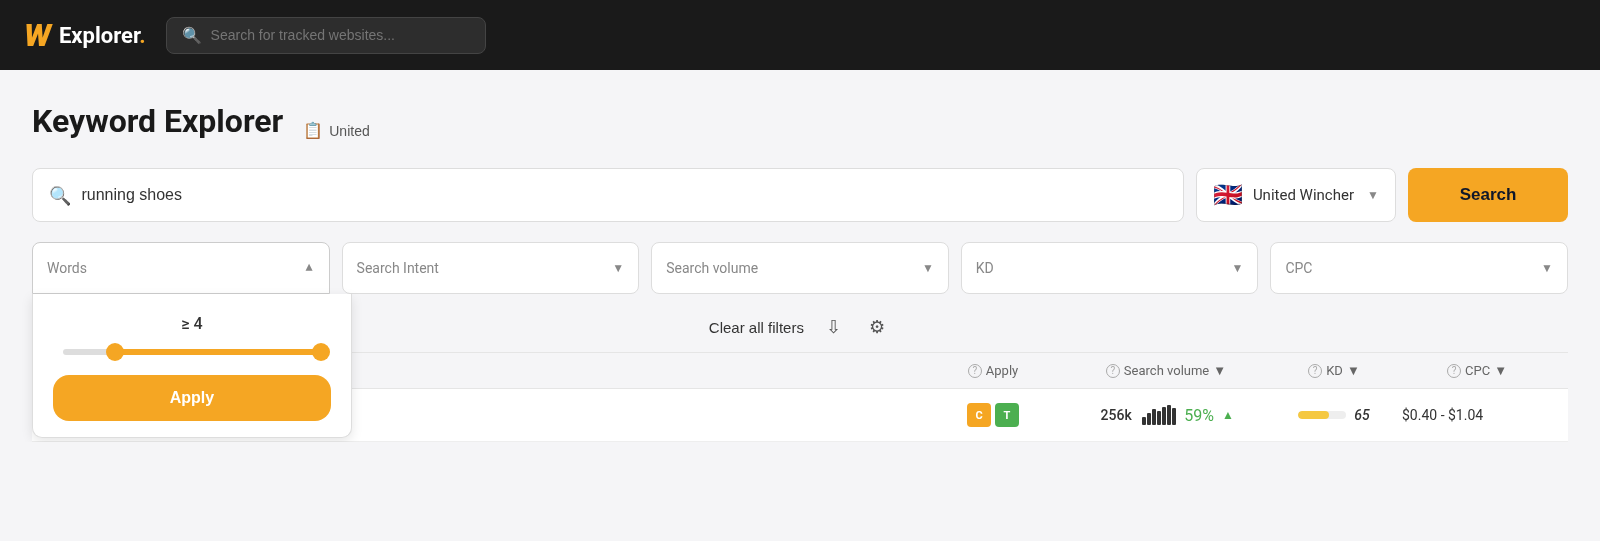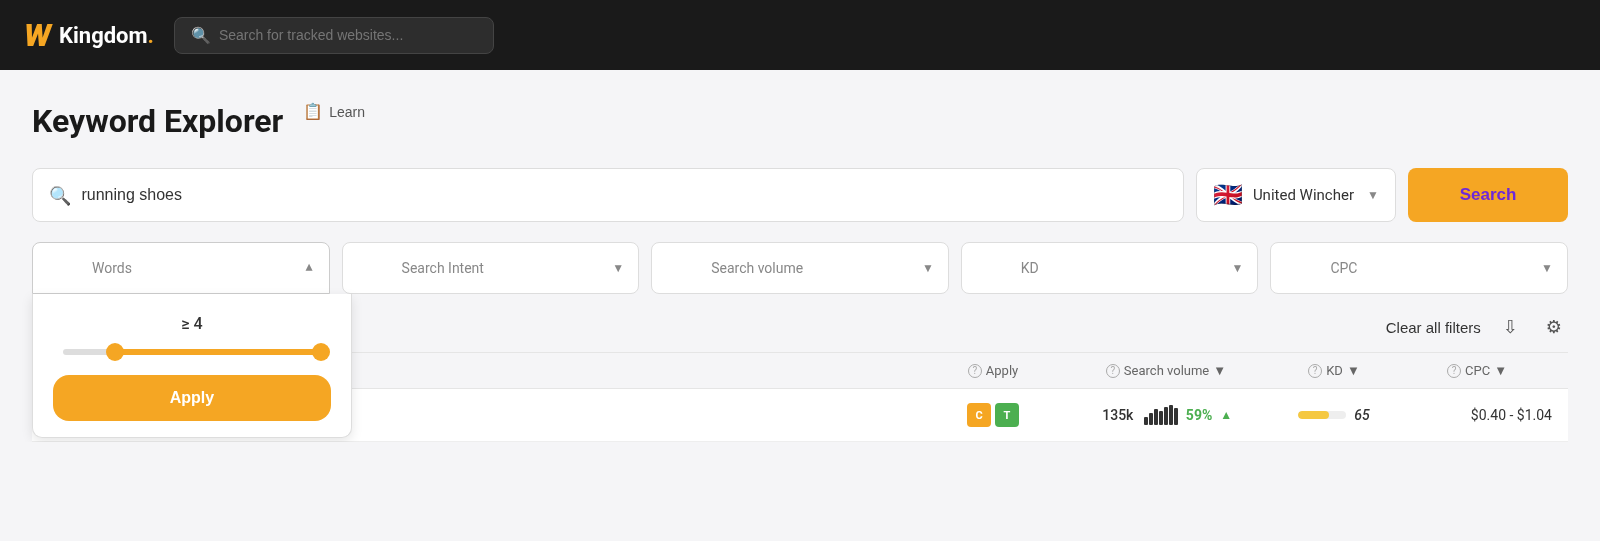--- a/index.html
+++ b/index.html
@@ -57,21 +57,21 @@
     }
 
     
     .main {
       padding: 32px 32px 0 32px;
     }
 
     
     .page-header {
       display: flex;
-      align-items: flex-start;
+      align-items: flex-end;
       gap: 20px;
       margin-bottom: 28px;
     }
     .page-title {
       font-size: 32px;
       font-weight: 700;
       color: #1a1a1a;
     }
     .learn-btn {
       display: flex;
@@ -137,21 +137,21 @@
       font-size: 15px;
       color: #333;
       flex: 1;
     }
     .chevron-down {
       color: #888;
       font-size: 12px;
     }
     .search-button {
       background: #f5a623;
-      color: #6d28d9;
+      color: #0f172a;
       border: none;
       border-radius: 8px;
       padding: 0 36px;
       height: 54px;
       font-size: 17px;
       font-weight: 600;
       cursor: pointer;
       min-width: 160px;
     }
 
@@ -177,21 +177,20 @@
       gap: 8px;
     }
     .filter-dropdown.active {
       border-color: #ccc;
       border-bottom-left-radius: 0;
       border-bottom-right-radius: 0;
     }
     .filter-label {
       font-size: 14px;
       color: #888;
-      margin-left: 45px;
     }
     .chevron {
       color: #888;
       font-size: 12px;
     }
     .chevron-up {
       color: #888;
       font-size: 12px;
       transform: rotate(180deg);
       display: inline-block;
@@ -258,21 +257,21 @@
       padding: 14px;
       font-size: 16px;
       font-weight: 600;
       cursor: pointer;
     }
 
     
     .actions-row {
       display: flex;
       align-items: center;
-      justify-content: flex-end;
+      justify-content: center;
       gap: 16px;
       padding: 16px 0 8px;
     }
     .clear-filters-btn {
       background: none;
       border: none;
       color: #333;
       font-size: 15px;
       cursor: pointer;
       font-weight: 500;
@@ -402,23 +401,23 @@
       align-items: flex-end;
       gap: 1px;
       height: 20px;
     }
     .vbar {
       width: 4px;
       background: #333;
       border-radius: 1px;
     }
     .volume-pct {
-      font-size: 14px;
+      font-size: 16px;
       color: #4caf50;
-      font-weight: 700;
+      font-weight: 400;
     }
     .trend-up {
       color: #4caf50;
       font-size: 12px;
     }
     .kd-cell {
       width: 120px;
       display: flex;
       align-items: center;
       justify-content: center;
@@ -437,48 +436,48 @@
       border-radius: 4px;
     }
     .kd-number {
       font-size: 14px;
       color: #333;
       font-weight: 500;
       font-style: italic;
     }
     .cpc-cell {
       width: 150px;
-      text-align: right;
+      text-align: left;
       font-size: 14px;
       color: #333;
     }
   </style>
 </head>
 <body>
 
 <header class="header">
   <div class="logo">
     <span class="logo-w">W</span>
     <span class="logo-text">
-      <span>Kingdom</span><span class="logo-dot">.</span>
+      <span>Explorer</span><span class="logo-dot">.</span>
     </span>
   </div>
   <div class="header-search">
     <span class="search-icon-header">🔍</span>
     <input type="text" placeholder="Search for tracked websites..." style="">
   </div>
 </header>
 
 <div class="main">
 
   <div class="page-header">
     <h1 class="page-title">Keyword Explorer</h1>
     <button class="learn-btn">
       <span class="learn-icon">📋</span>
-      <span>Learn</span>
+      <span>United</span>
     </button>
   </div>
 
   <div class="search-bar">
     <div class="keyword-input-wrapper">
       <span class="search-icon-main">🔍</span>
       <input type="text" value="running shoes" style="">
     </div>
     <div class="country-selector">
       <span class="flag">🇬🇧</span>
@@ -575,21 +574,21 @@
     </div>
     <div class="keyword-cell col-keyword">
       <span>running shoes</span>
       <span class="seed-badge">seed</span>
     </div>
     <div class="intent-cell col-intent">
       <span class="intent-badge intent-c">C</span>
       <span class="intent-badge intent-t">T</span>
     </div>
     <div class="volume-cell col-volume">
-      <span class="volume-number">135k</span>
+      <span class="volume-number">256k</span>
       <div class="volume-bars">
         <div class="vbar" style="height:8px"></div>
         <div class="vbar" style="height:12px"></div>
         <div class="vbar" style="height:16px"></div>
         <div class="vbar" style="height:14px"></div>
         <div class="vbar" style="height:18px"></div>
         <div class="vbar" style="height:20px"></div>
         <div class="vbar" style="height:17px"></div>
       </div>
       <span class="volume-pct">59%</span>

